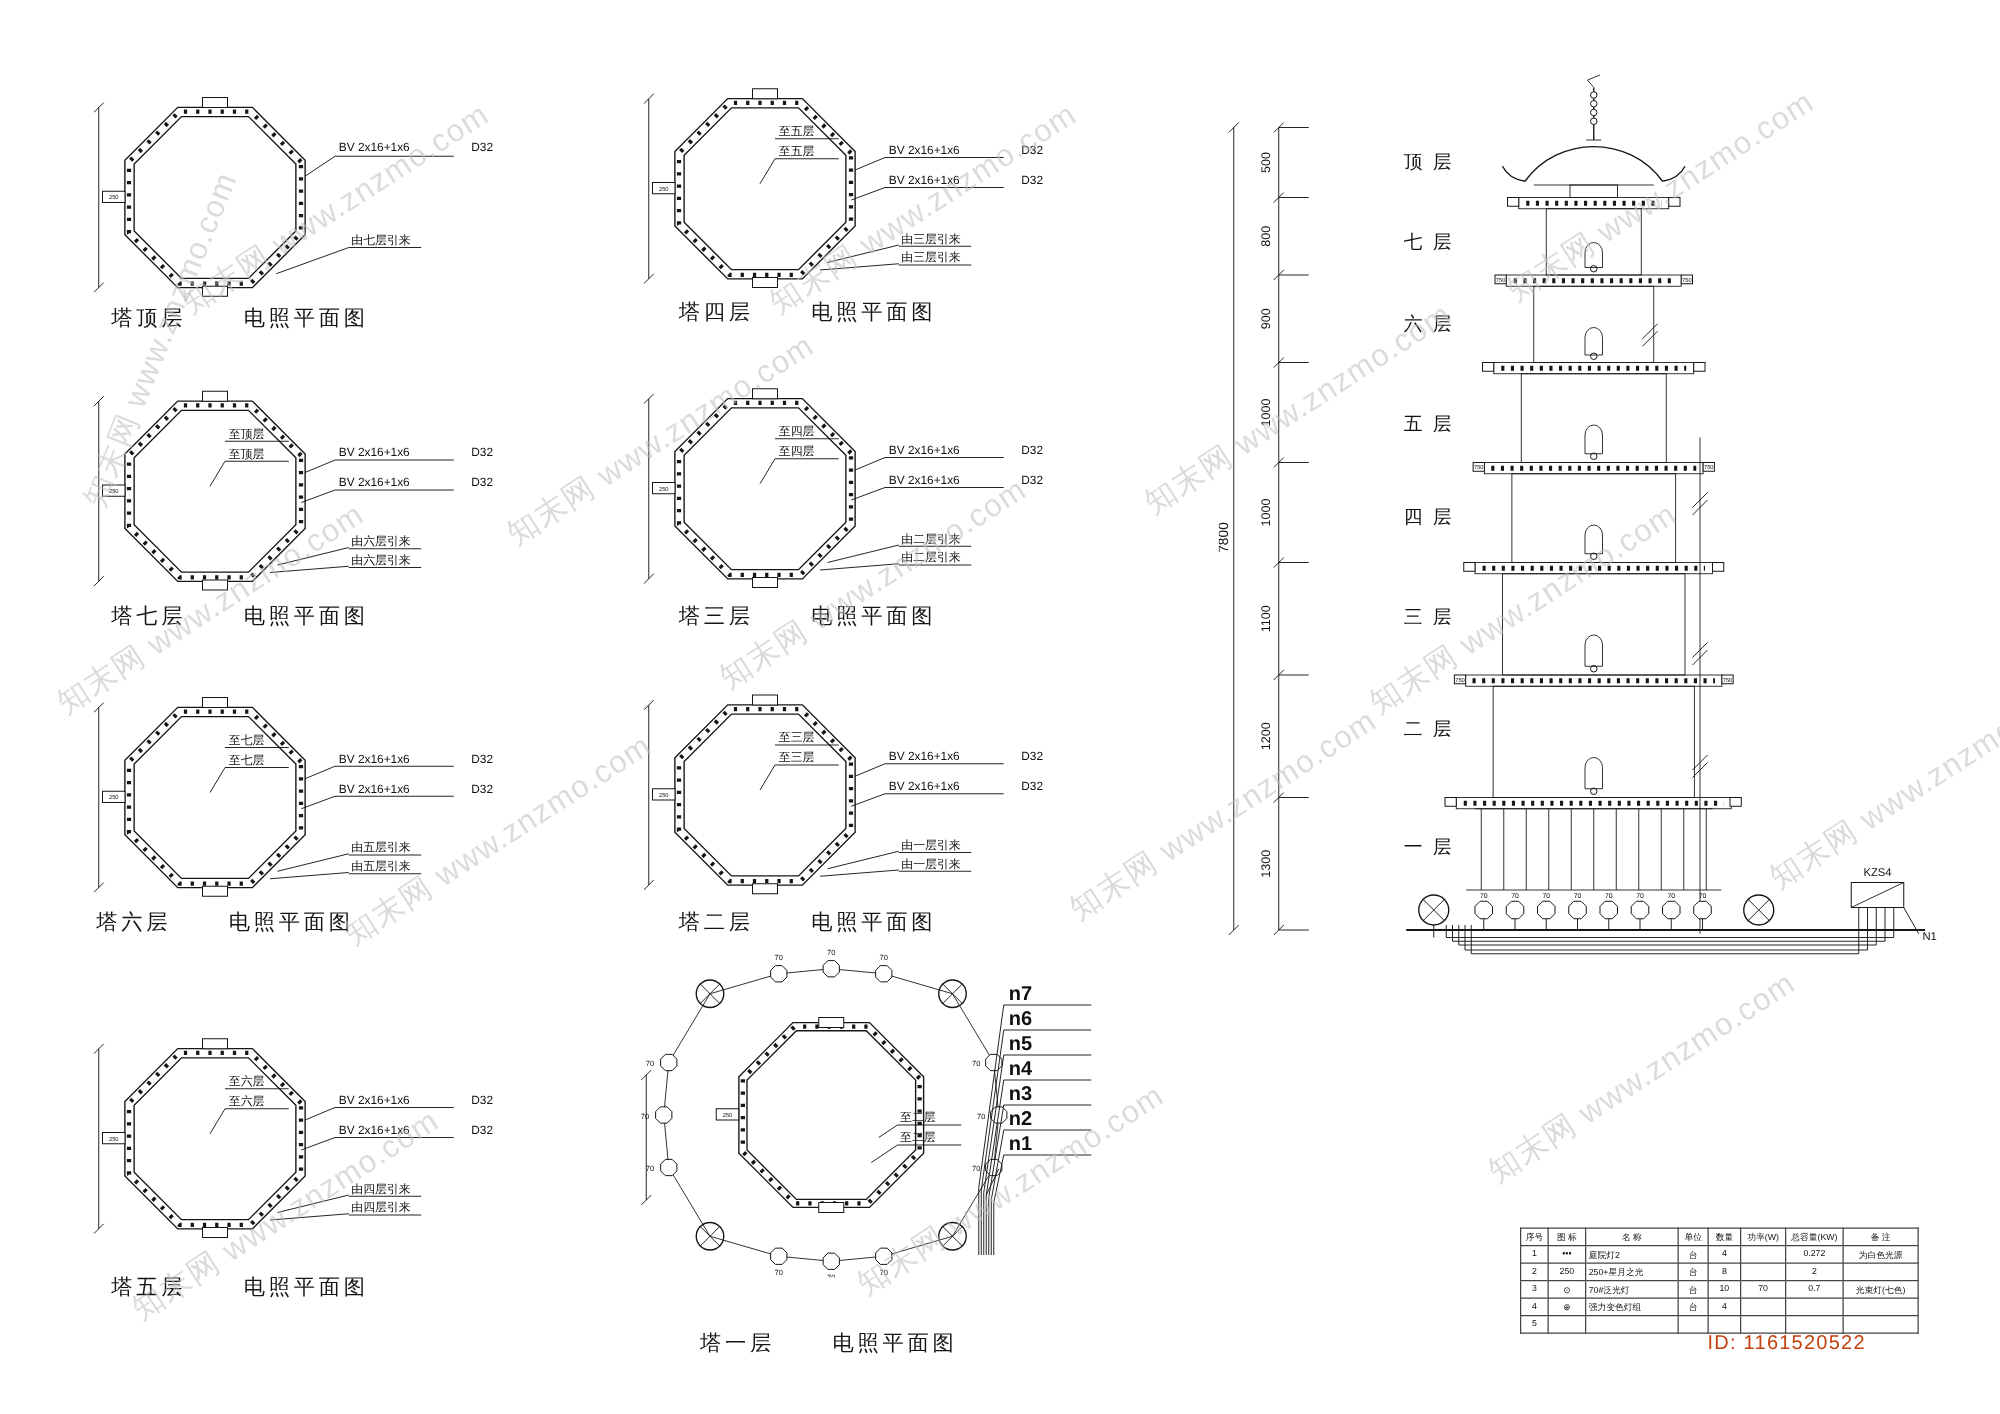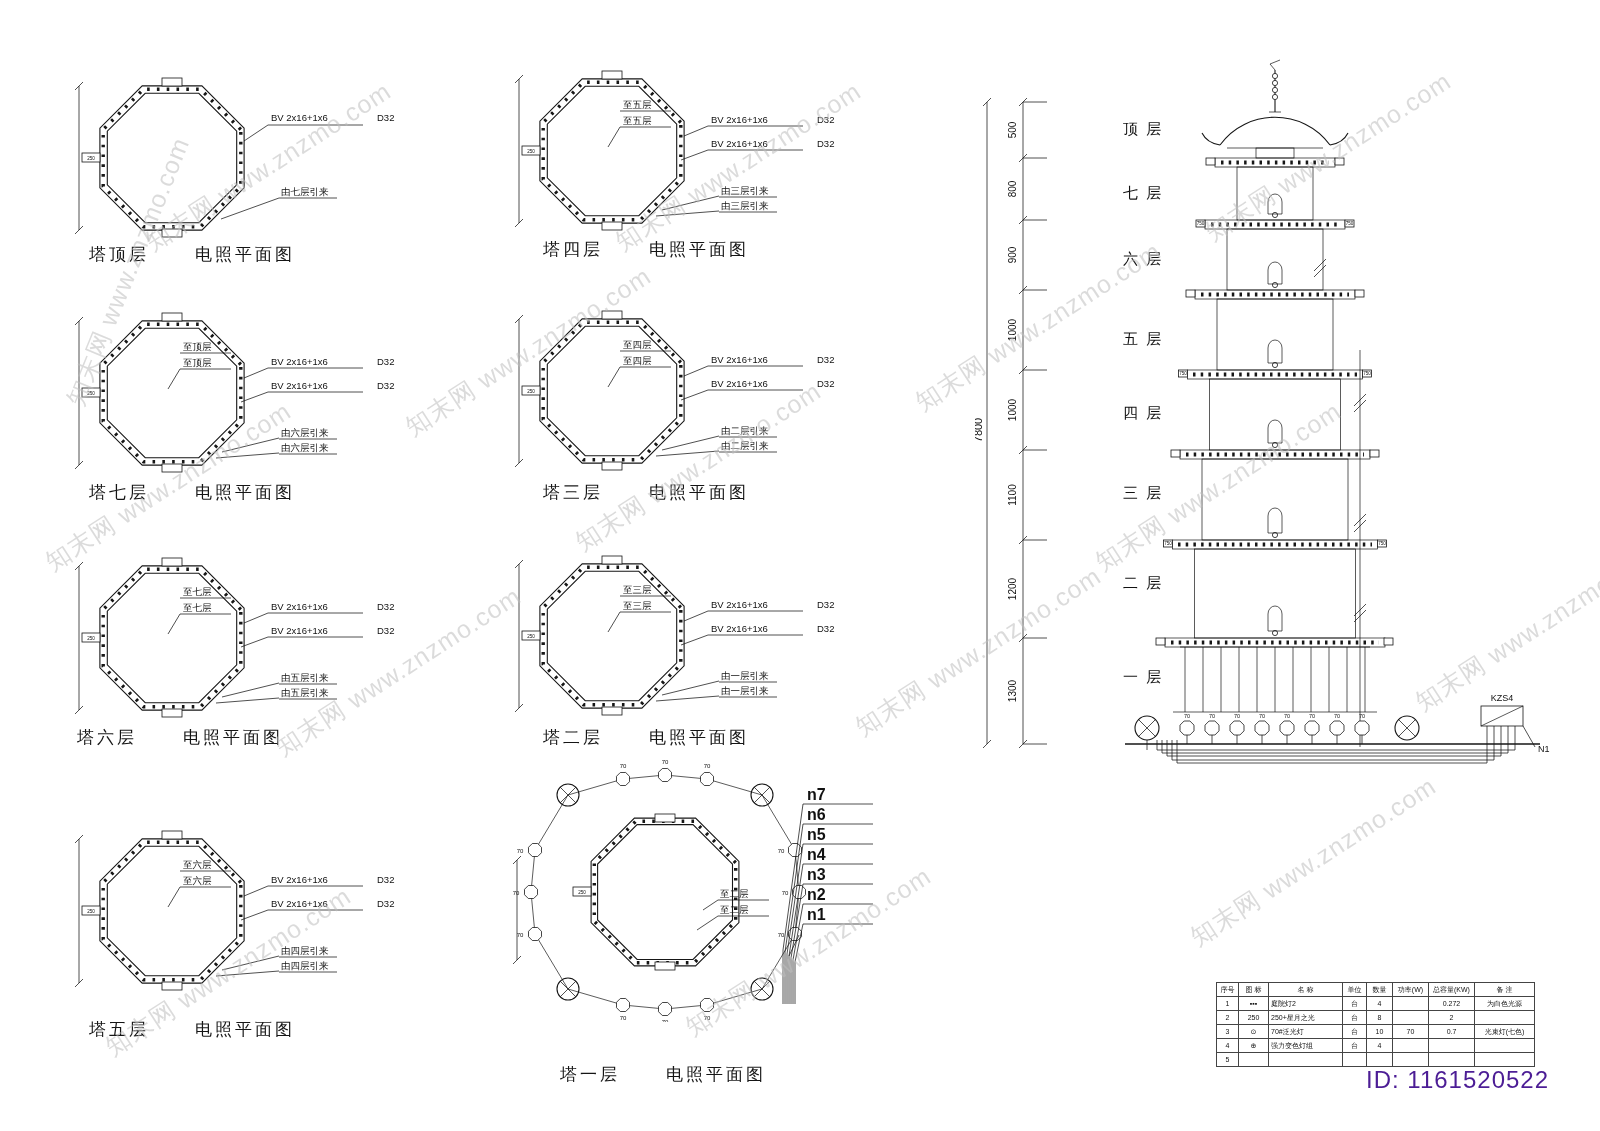--- a/index.html
+++ b/index.html
@@ -27,21 +27,21 @@
   .ptitle{position:absolute;display:flex;gap:46px;font-size:17px;font-weight:500;
           letter-spacing:3px;color:#151515;z-index:2;white-space:nowrap}
   .etitle{position:absolute;text-align:center;font-size:21px;font-weight:700;
           letter-spacing:2px;color:#111;z-index:2;white-space:nowrap}
   
   .wm{position:absolute;color:#bfbfbf;opacity:.55;font-size:25px;letter-spacing:1px;
       transform:rotate(-33deg);white-space:nowrap;z-index:5;pointer-events:none}
   .wmv{transform:rotate(-68deg)}
   .ghost{position:absolute;font-size:92px;font-weight:700;color:#c9c9c9;opacity:.5;
          z-index:6;pointer-events:none;white-space:nowrap}
-  .idlabel{position:absolute;font-size:24px;color:#4c1d95;letter-spacing:1px;z-index:7}
+  .idlabel{position:absolute;font-size:16px;color:#c2410c;letter-spacing:1px;z-index:7}
   
   .legend{position:absolute;left:1216px;top:982px;border-collapse:collapse;background:#fff;z-index:4}
   .legend th,.legend td{border:1px solid #444;font-size:7px;font-weight:400;height:13px;
                         padding:0 2px;text-align:center;white-space:nowrap;color:#111}
   .legend td.nm{text-align:left}
 </style>
 </head>
 <body>
 
 <div class="sheet">

